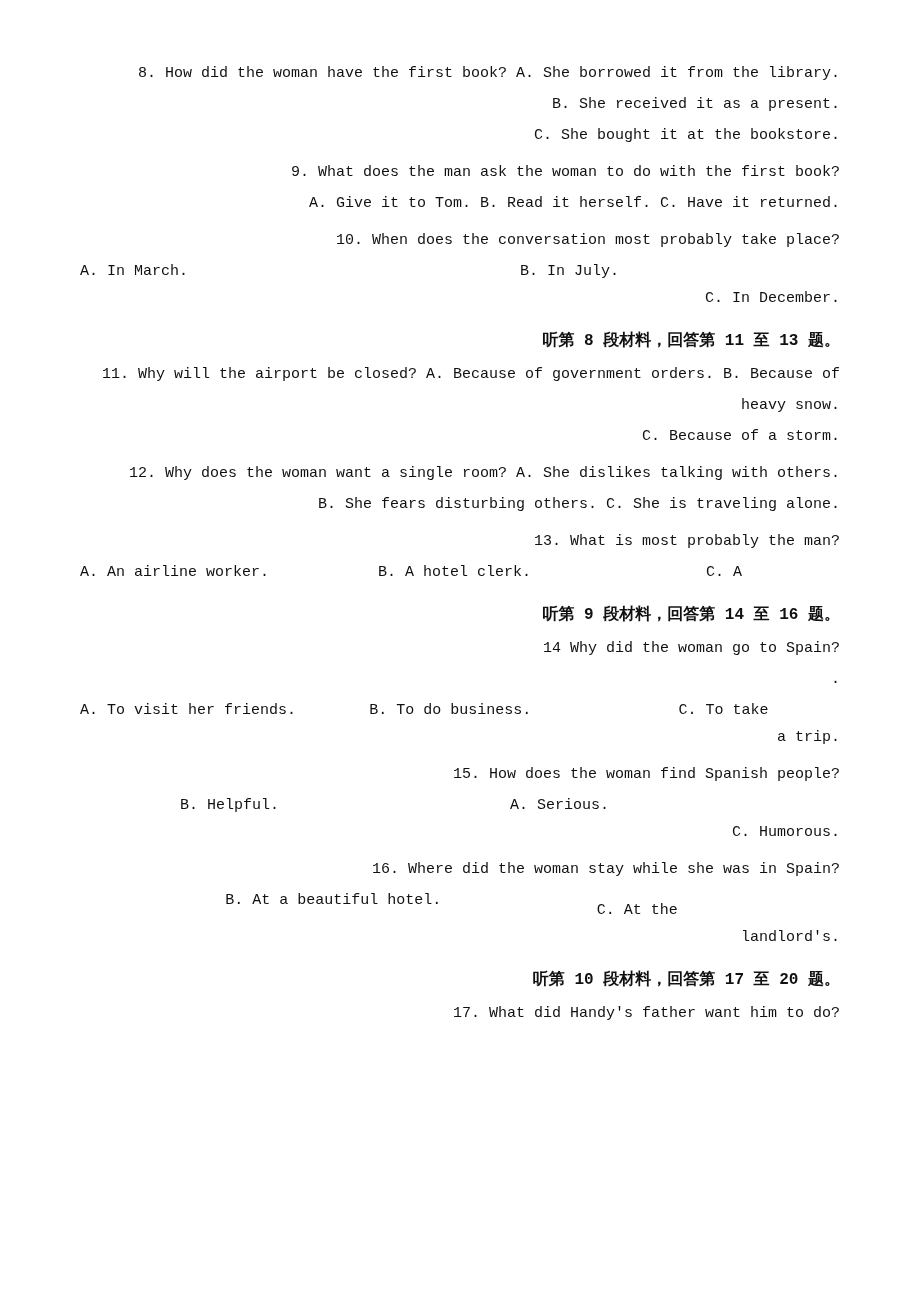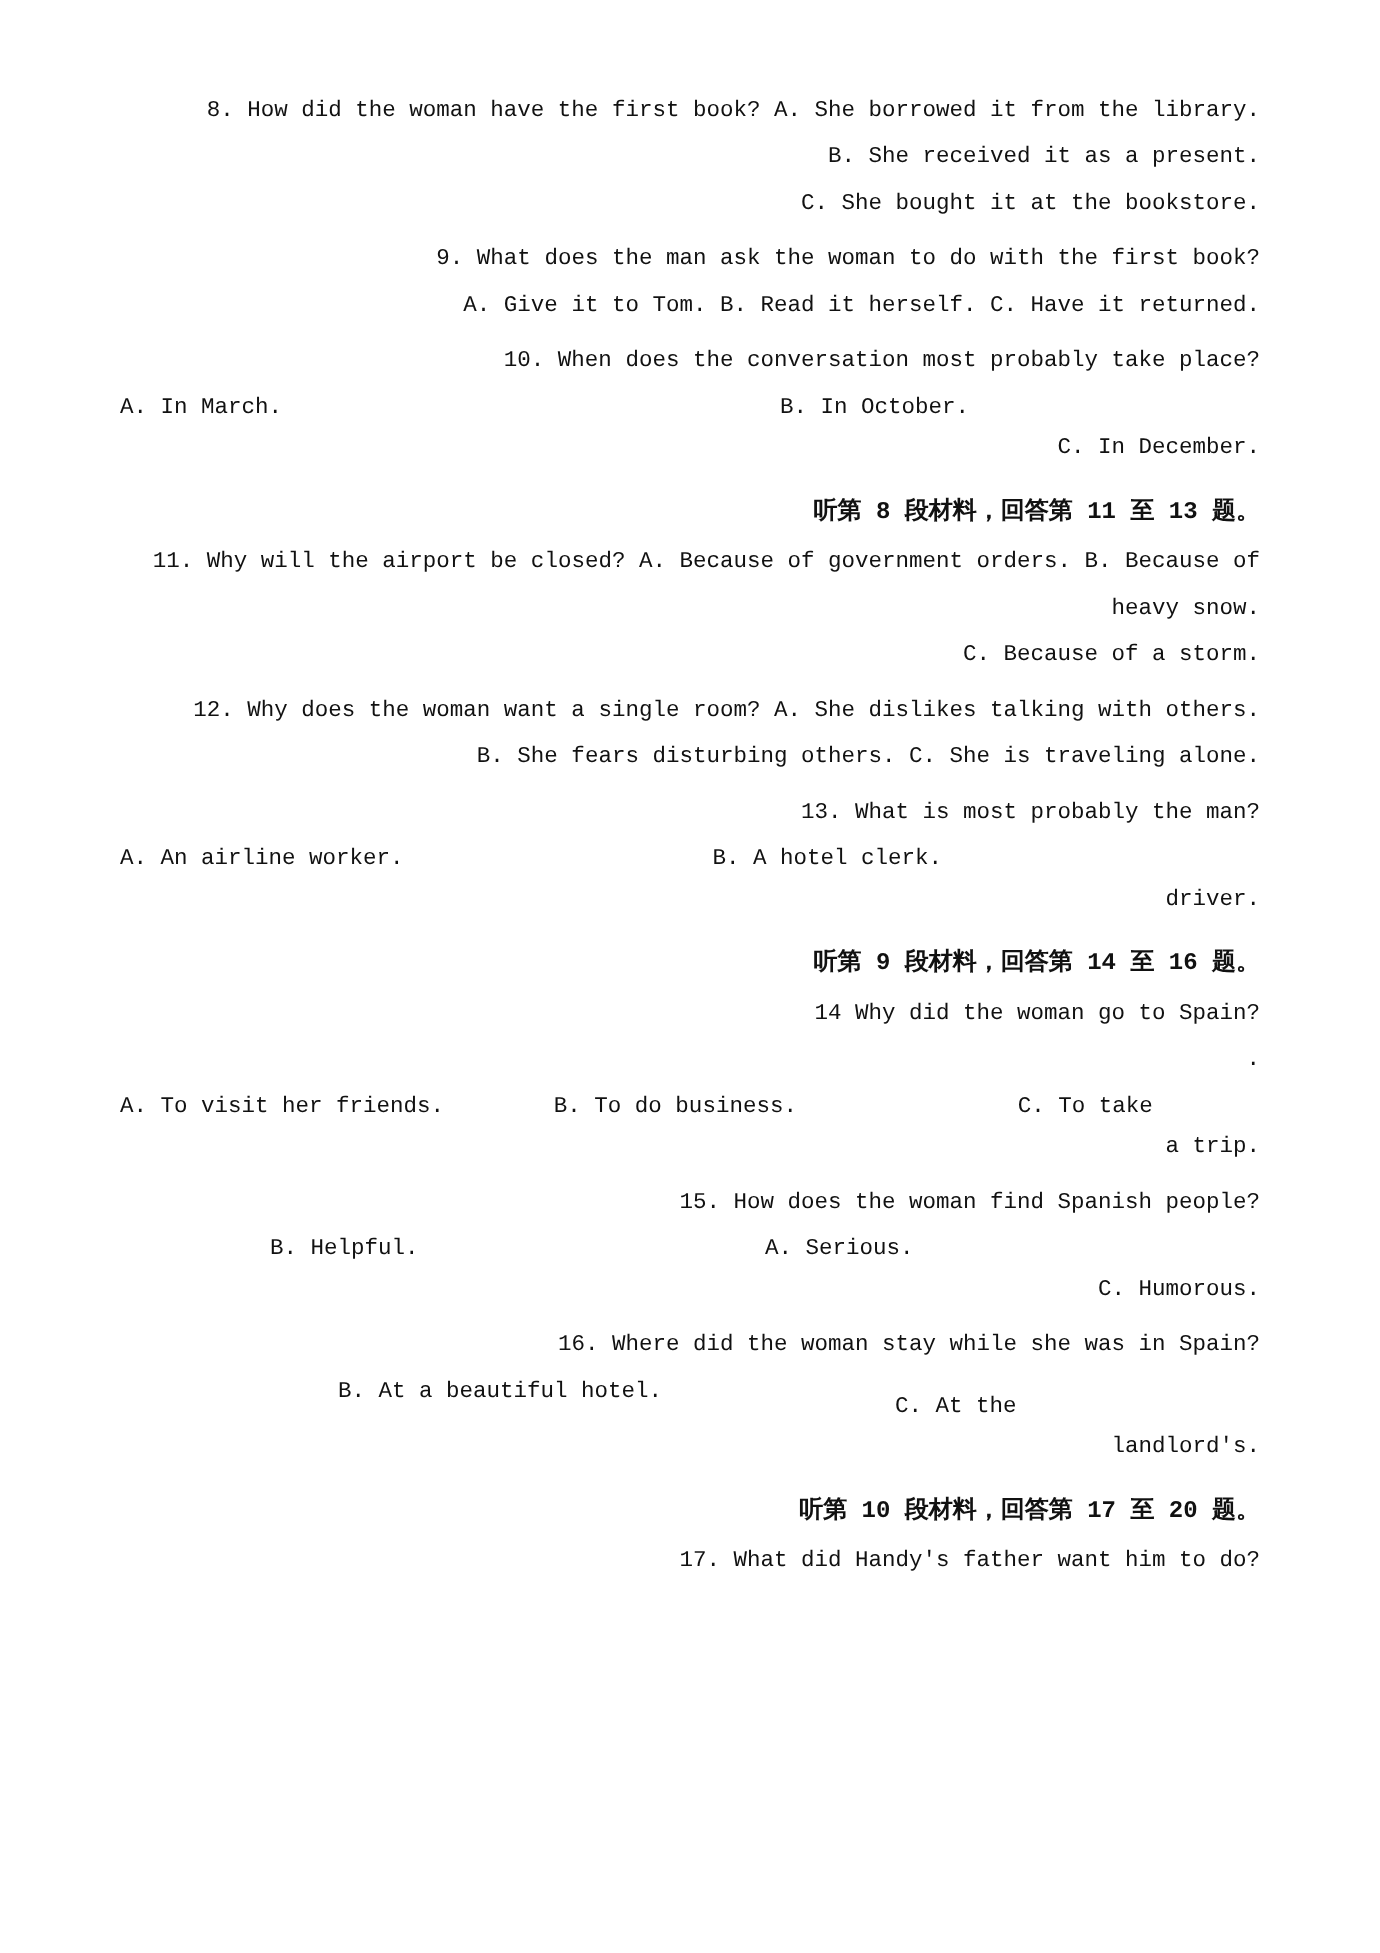--- a/index.html
+++ b/index.html
@@ -44,21 +44,21 @@
 
   <div class="question-block">
     <p>9.  What does the man ask the woman to do with the first book?</p>
     <p>A.  Give it to Tom.  B.  Read it herself.  C.  Have it returned.</p>
   </div>
 
   <div class="question-block">
     <p>10.  When does the conversation most probably take place?</p>
     <div style="display:flex; gap:0;align-items:center;">
       <span style="flex:1;">A.  In March.</span>
-      <span style="flex:1; padding-left:120px;">B.  In October.</span>
+      <span style="flex:1; padding-left:120px;">B.  In July.</span>
     </div>
     <p>C.  In December.</p>
   </div>
 
   <div class="section-header">听第 8 段材料，回答第 11 至 13 题。</div>
 
   <div class="question-block">
     <p>11.  Why will the airport be closed?  A.  Because of government orders.  B.  Because of</p>
     <p>heavy snow.</p>
     <p>C.  Because of a storm.</p>
@@ -67,22 +67,22 @@
   <div class="question-block">
     <p>12.  Why does the woman want a single room?  A.  She dislikes talking with others.</p>
     <p>B.  She fears disturbing others.  C.  She is traveling alone.</p>
   </div>
 
   <div class="question-block">
     <p>13.  What is most probably the man?</p>
     <div style="display:flex;">
       <span style="flex:1;">A.  An airline worker.</span>
       <span style="flex:1; padding-left:30px;">B.  A hotel clerk.</span>
+      <span style="flex:0.5; padding-left:60px;">C.  A</span>
     </div>
-    <p>driver.</p>
   </div>
 
   <div class="section-header">听第 9 段材料，回答第 14 至 16 题。</div>
 
   <div class="question-block">
     <p>14  Why did the woman go to Spain?</p>
     <p>.</p>
     <div style="display:flex;">
       <span style="flex:1;">A.  To visit her friends.</span>
       <span style="flex:1; padding-left:20px;">B.  To do business.</span>

